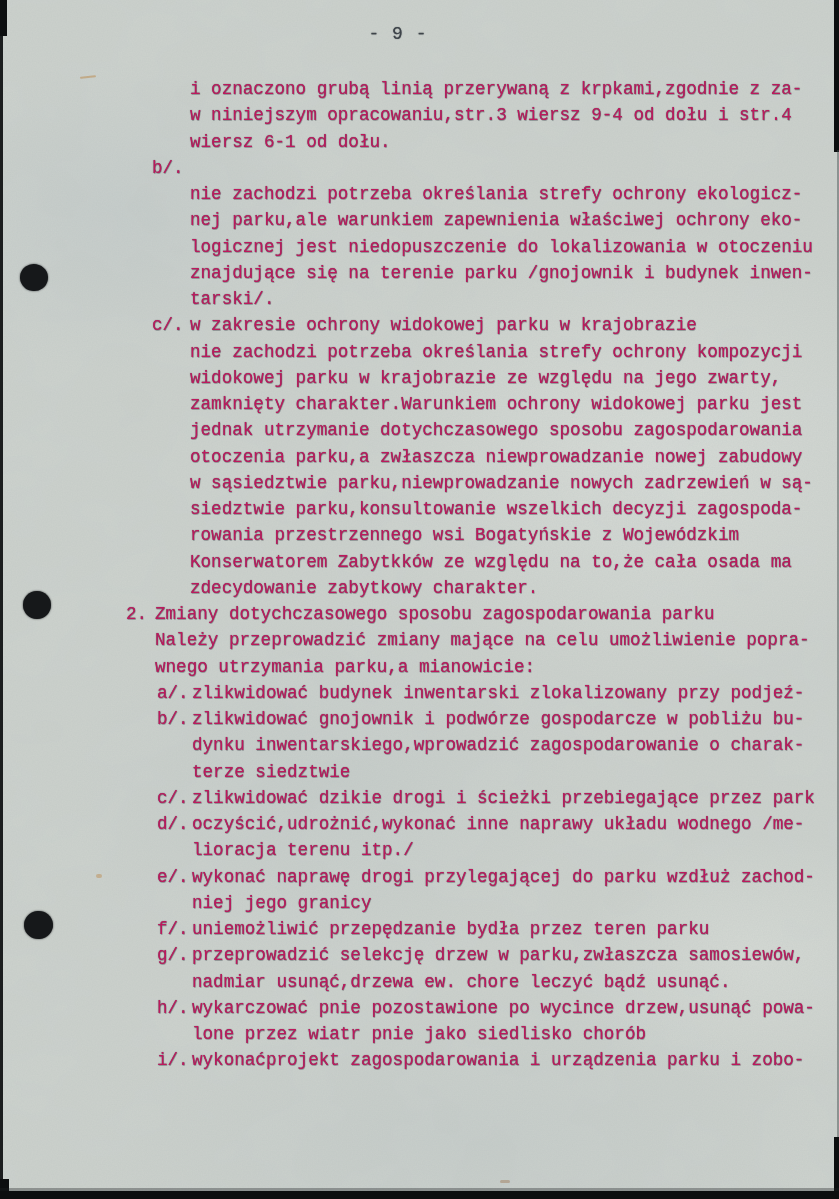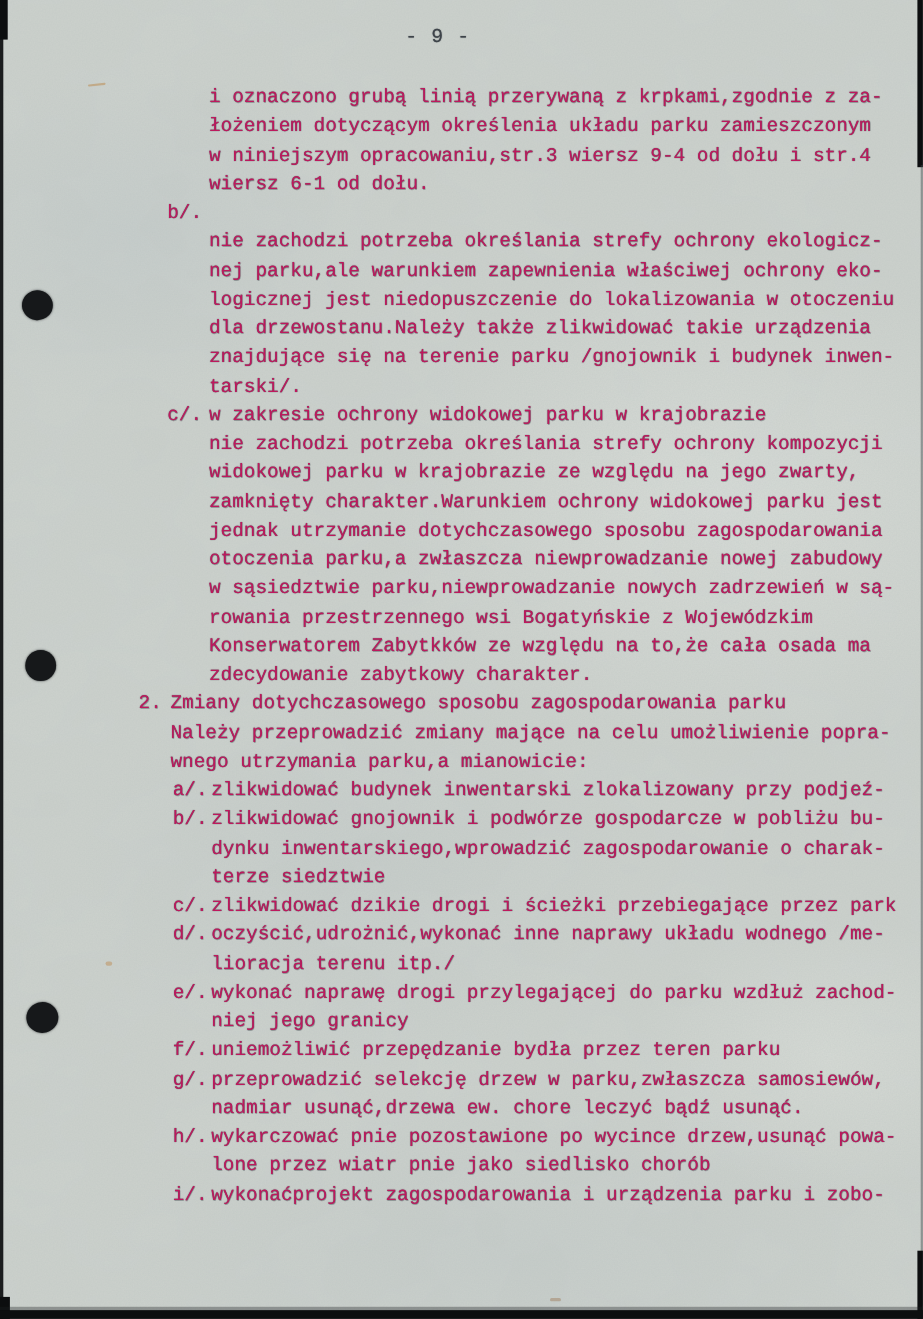--- a/index.html
+++ b/index.html
@@ -75,37 +75,36 @@
     <feColorMatrix type="matrix" values="0 0 0 0 0.70  0 0 0 0 0.74  0 0 0 0 0.72  0 0 0 0.16 0"></feColorMatrix>
     </filter>
   <rect width="839" height="1199" filter="url(#blotch)"></rect>
   <rect width="839" height="1199" filter="url(#grain)"></rect>
 </svg>
 
 <div class="pageno">- 9 -</div>
 
 <div class="textwrap" id="lines" style="color: #be185d;">
     <div class="ln ln-a"><span>i oznaczono grubą linią przerywaną z krpkami,zgodnie z za-</span></div>
-    <div class="ln ln-a"><span>łożeniem dotyczącym określenia układu parku zamieszczonym</span></div>
     <div class="ln ln-a"><span>w niniejszym opracowaniu,str.3 wiersz 9-4 od dołu i str.4</span></div>
     <div class="ln ln-a"><span>wiersz 6-1 od dołu.</span></div>
     <div class="ln ln-a"><span class="lb">b/.</span></div>
     <div class="ln ln-a"><span>nie zachodzi potrzeba określania strefy ochrony ekologicz-</span></div>
     <div class="ln ln-a"><span>nej parku,ale warunkiem zapewnienia właściwej ochrony eko-</span></div>
     <div class="ln ln-a"><span>logicznej jest niedopuszczenie do lokalizowania w otoczeniu</span></div>
-    <div class="ln ln-a"><span>dla drzewostanu.Należy także zlikwidować takie urządzenia</span></div>
     <div class="ln ln-a"><span>znajdujące się na terenie parku /gnojownik i budynek inwen-</span></div>
     <div class="ln ln-a"><span>tarski/.</span></div>
     <div class="ln ln-a"><span class="lb">c/.</span><span>w zakresie ochrony widokowej parku w krajobrazie</span></div>
     <div class="ln ln-a"><span>nie zachodzi potrzeba określania strefy ochrony kompozycji</span></div>
     <div class="ln ln-a"><span>widokowej parku w krajobrazie ze względu na jego zwarty,</span></div>
     <div class="ln ln-a"><span>zamknięty charakter.Warunkiem ochrony widokowej parku jest</span></div>
     <div class="ln ln-a"><span>jednak utrzymanie dotychczasowego sposobu zagospodarowania</span></div>
     <div class="ln ln-a"><span>otoczenia parku,a zwłaszcza niewprowadzanie nowej zabudowy</span></div>
     <div class="ln ln-a"><span>w sąsiedztwie parku,niewprowadzanie nowych zadrzewień w są-</span></div>
+    <div class="ln ln-a"><span>siedztwie parku,konsultowanie wszelkich decyzji zagospoda-</span></div>
     <div class="ln ln-a"><span>rowania przestrzennego wsi Bogatyńskie z Wojewódzkim</span></div>
     <div class="ln ln-a"><span>Konserwatorem Zabytkków ze względu na to,że cała osada ma</span></div>
     <div class="ln ln-a"><span>zdecydowanie zabytkowy charakter.</span></div>
     <div class="ln ln-b"><span class="lb">2.</span><span>Zmiany dotychczasowego sposobu zagospodarowania parku</span></div>
     <div class="ln ln-b"><span>Należy przeprowadzić zmiany mające na celu umożliwienie popra-</span></div>
     <div class="ln ln-b"><span>wnego utrzymania parku,a mianowicie:</span></div>
     <div class="ln ln-c"><span class="lb">a/.</span><span>zlikwidować budynek inwentarski zlokalizowany przy podjeź-</span></div>
     <div class="ln ln-c"><span class="lb">b/.</span><span>zlikwidować gnojownik i podwórze gospodarcze w pobliżu bu-</span></div>
     <div class="ln ln-c"><span>dynku inwentarskiego,wprowadzić zagospodarowanie o charak-</span></div>
     <div class="ln ln-c"><span>terze siedztwie</span></div>

